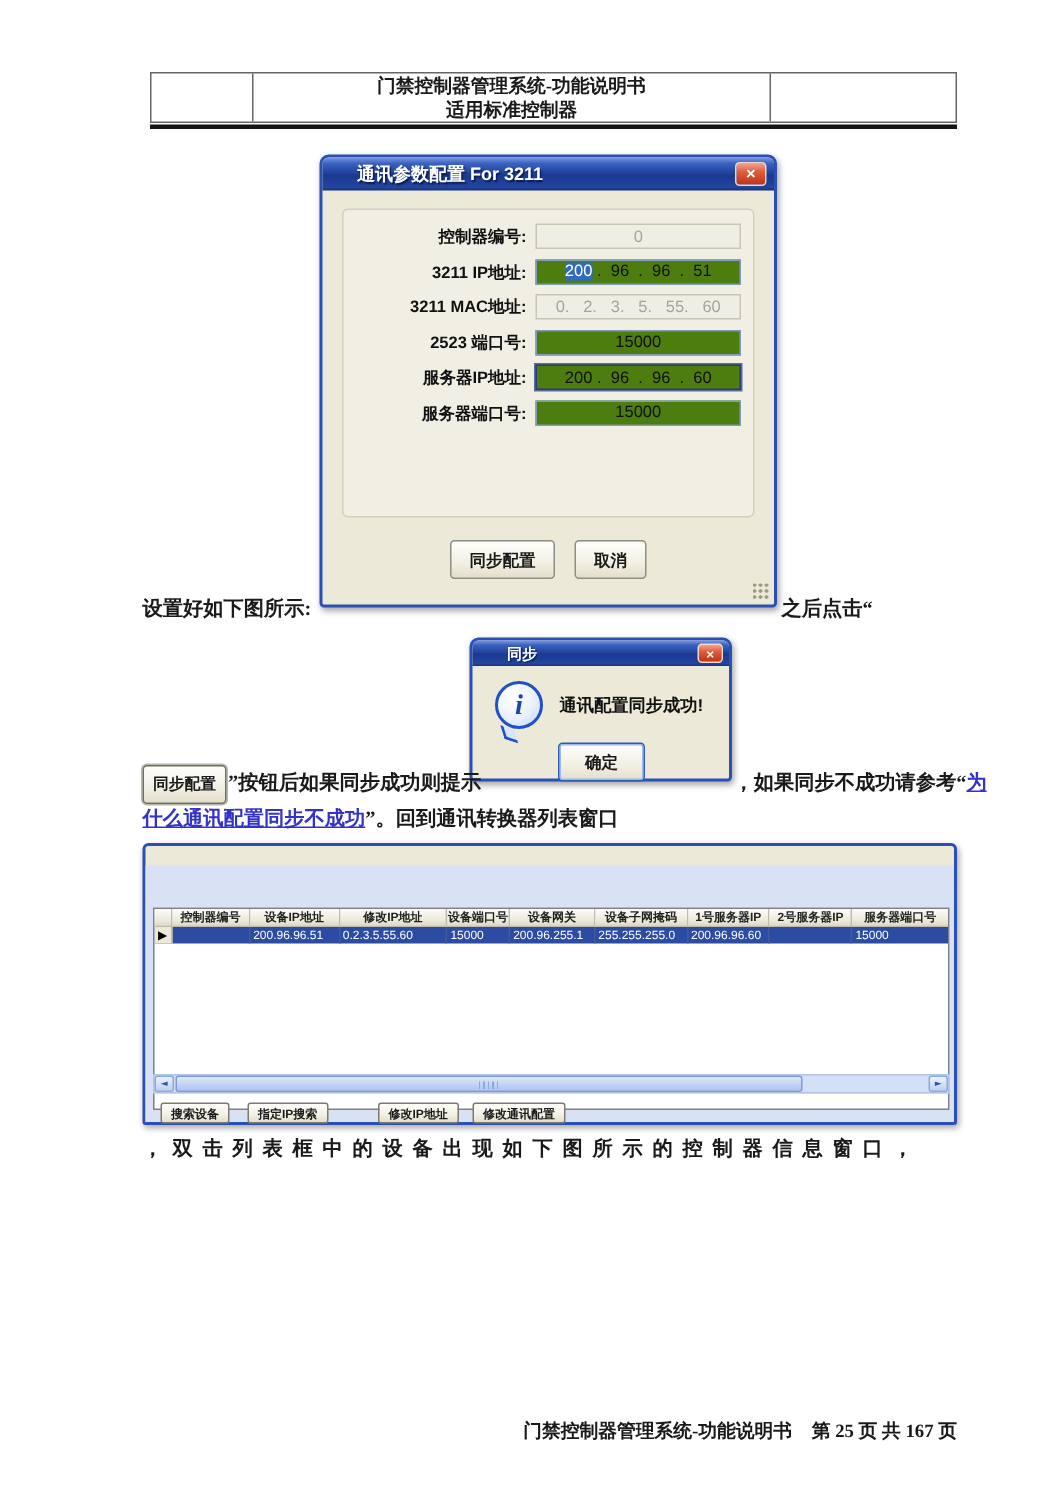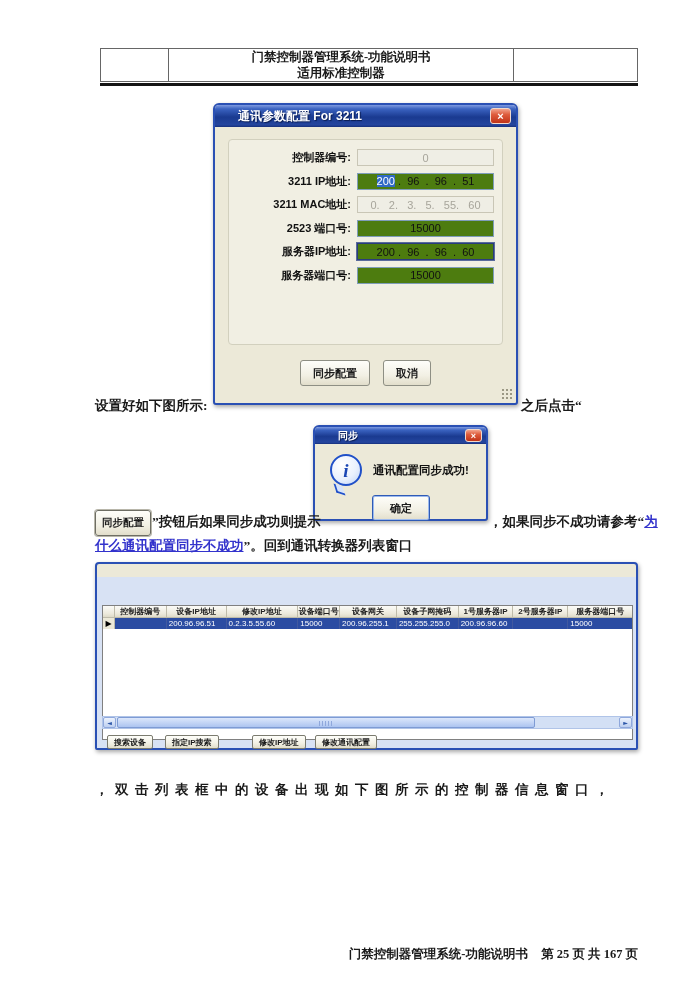--- a/index.html
+++ b/index.html
@@ -229,20 +229,20 @@
       </div>
       <div class="list-buttons">
         <span class="xp-btn lb0">搜索设备</span>
         <span class="xp-btn lb1">指定IP搜索</span>
         <span class="xp-btn lb2">修改IP地址</span>
         <span class="xp-btn lb3">修改通讯配置</span>
       </div>
     </div>
   </div>
 
-  <span class="doctext spacedline" style="left:95px; top:757px;margin-top:24px;">，双击列表框中的设备出现如下图所示的控制器信息窗口，</span>
+  <span class="doctext spacedline" style="left:95px; top:757px;">，双击列表框中的设备出现如下图所示的控制器信息窗口，</span>
 
   <div class="doc-footer">
     <span>门禁控制器管理系统-功能说明书</span>
     <span>第 25 页 共 167 页</span>
   </div>
 
 </div>
 
 </body></html>

